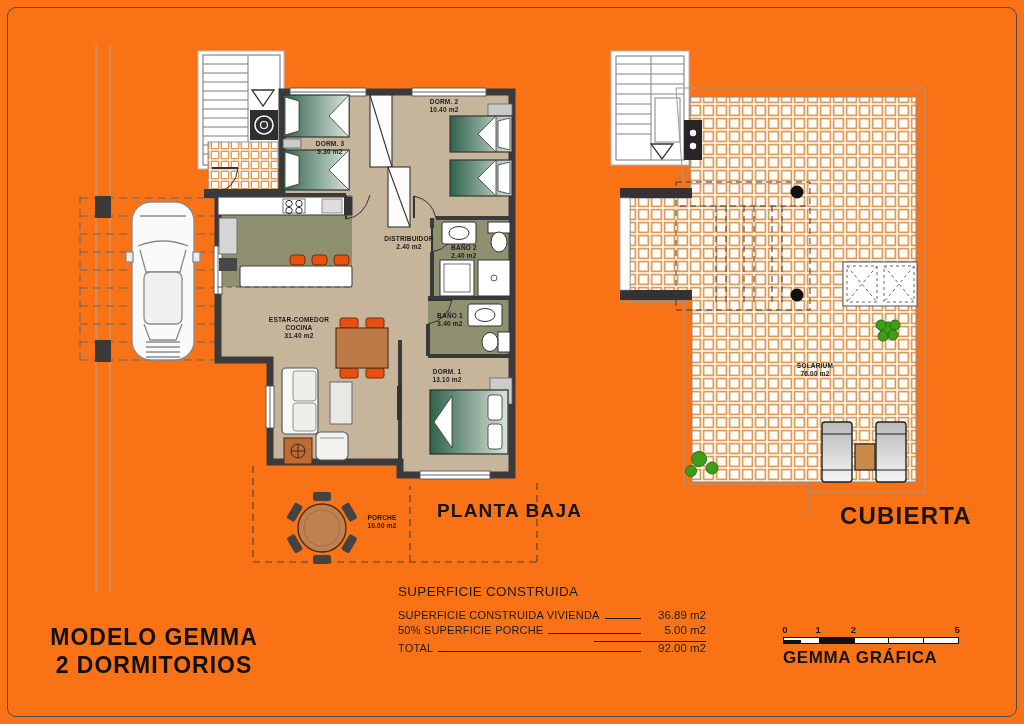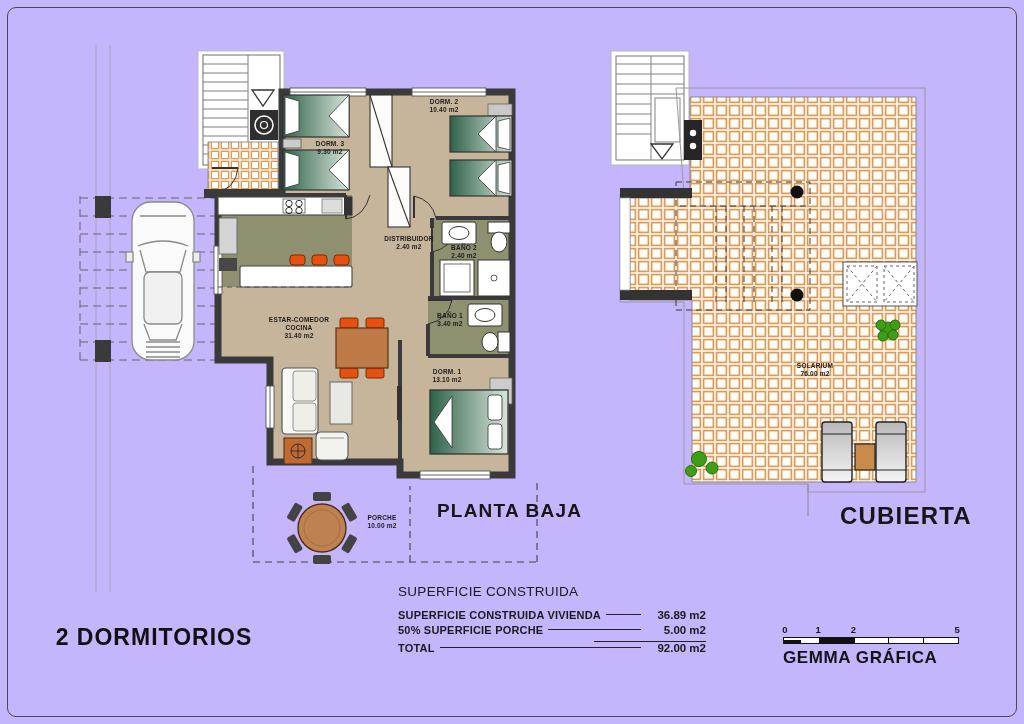--- a/index.html
+++ b/index.html
@@ -1,25 +1,25 @@
 <!DOCTYPE html>
 <html><head>
 <meta charset="utf-8">
 <style>
   html,body{margin:0;padding:0;background:#e8e8e8;}
-  #page{position:relative;width:1024px;height:724px;background:#c4b5fd;overflow:hidden;
+  #page{position:relative;width:1024px;height:724px;background:#f97316;overflow:hidden;
         font-family:"Liberation Sans",sans-serif;color:#1b1b1b;}
   #frame{position:absolute;left:7px;top:7px;right:7px;bottom:7px;border:1.6px solid #4a4a4a;border-radius:9px;pointer-events:none;}
   svg text{font-family:"Liberation Sans",sans-serif;font-weight:700;fill:#1c1c1c;}
   .plan-title{position:absolute;font-size:19px;font-weight:600;letter-spacing:1.2px;color:#161616;}
   .model-title{position:absolute;left:44px;top:624px;width:220px;text-align:center;
                font-size:23px;font-weight:600;letter-spacing:1px;line-height:1.2;color:#111;}
   .surf{position:absolute;left:398px;top:584px;width:308px;}
   .surf h3{margin:0 0 10px 0;font-size:13.5px;font-weight:400;letter-spacing:.3px;}
-  .srow{display:flex;align-items:center;font-size:11px;font-weight:700;margin-top:3px;}
+  .srow{display:flex;align-items:flex-end;font-size:11px;font-weight:400;margin-top:3px;}
   .srow .lbl{white-space:nowrap;letter-spacing:.2px;}
   .srow .lead{flex:1;border-bottom:1.2px solid #222;margin:0 5px 2px 5px;height:1px;}
   .srow .val{width:60px;text-align:right;font-size:11.5px;white-space:nowrap;}
   .subtot{width:112px;margin-left:auto;border-top:1.3px solid #222;margin-top:5px;}
   .trow{margin-top:0;}
   .scale{position:absolute;left:783px;top:624px;width:176px;}
   .ticks{position:relative;height:13px;font-size:9.5px;font-weight:700;}
   .ticks span{position:absolute;transform:translateX(-50%);}
   .bar{display:flex;height:7px;border:1.1px solid #111;box-sizing:border-box;background:#fff;}
   .bar div{height:100%;box-sizing:border-box;}
@@ -404,20 +404,21 @@
       <text x="815" y="376">76.00 m2</text>
     </g>
   </svg>
 
   
   <div class="plan-title" style="left:437px;top:500px;">PLANTA BAJA</div>
   <div class="plan-title" style="left:840px;top:502px;font-size:24px;text-align:center;">CUBIERTA</div>
 
   
   <div class="model-title">
+    <div>MODELO GEMMA</div>
     <div>2 DORMITORIOS</div>
   </div>
 
   
   <div class="surf">
     <h3>SUPERFICIE CONSTRUIDA</h3>
     <div class="srow">
       <span class="lbl">SUPERFICIE CONSTRUIDA VIVIENDA</span>
       <span class="lead"></span>
       <span class="val">36.89 m2</span>

